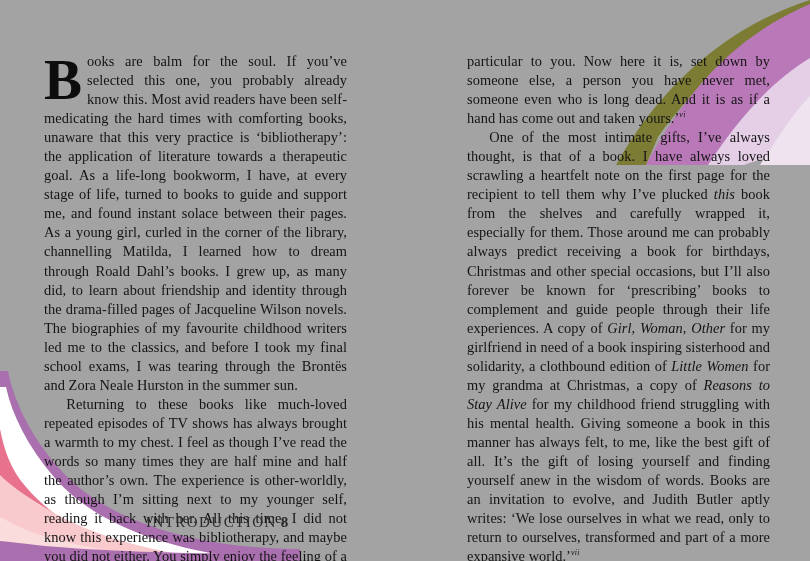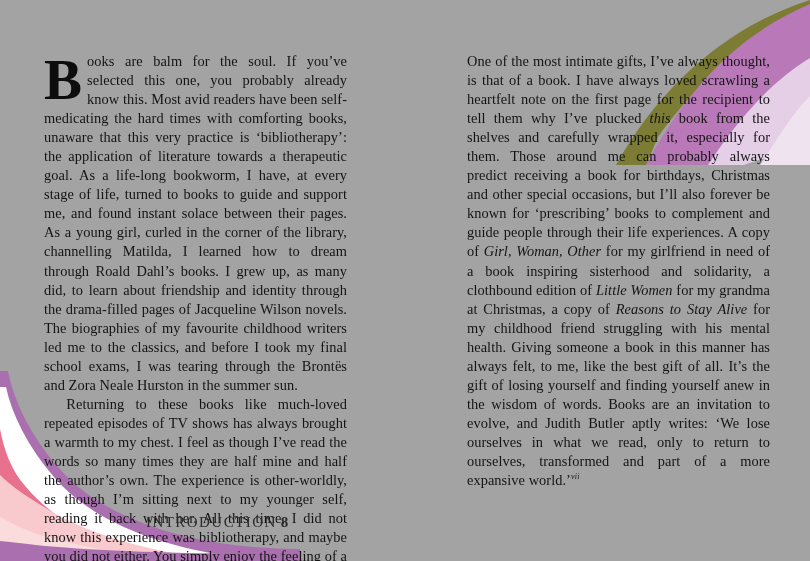--- a/index.html
+++ b/index.html
@@ -150,20 +150,21 @@
         <p class="para dropcap-para">Books are balm for the soul. If you’ve selected this one, you probably already know this. Most avid readers have been self-medicating the hard times with comforting books, unaware that this very practice is ‘bibliotherapy’: the application of literature towards a therapeutic goal. As a life-long bookworm, I have, at every stage of life, turned to books to guide and support me, and found instant solace between their pages. As a young girl, curled in the corner of the library, channelling Matilda, I learned how to dream through Roald Dahl’s books. I grew up, as many did, to learn about friendship and identity through the drama-filled pages of Jacqueline Wilson novels. The biographies of my favourite childhood writers led me to the classics, and before I took my final school exams, I was tearing through the Brontës and Zora Neale Hurston in the summer sun.</p>
         <p class="para">Returning to these books like much-loved repeated episodes of TV shows has always brought a warmth to my chest. I feel as though I’ve read the words so many times they are half mine and half the author’s own. The experience is other-worldly, as though I’m sitting next to my younger self, reading it back with her. All this time, I did not know this experience was bibliotherapy, and maybe you did not either. You simply enjoy the feeling of a hug from the pages of a much-loved novel – you’re only human, after all. Alan Bennett said it best, that, ‘the best moments in reading are when you come across something – a thought, a feeling, a way of looking at things – which you had thought special and</p>
       </div>
       <div class="footer" id="footer-left">
         <span>INTRODUCTION</span><span class="pgnum">8</span>
       </div>
     </div>
 
     <div class="page page-right">
       <div class="textblock">
+        <p class="para" id="para-3">particular to you. Now here it is, set down by someone else, a person you have never met, someone even who is long dead. And it is as if a hand has come out and taken yours.’<sup class="fn">vi</sup></p>
         <p class="para" id="para-4">One of the most intimate gifts, I’ve always thought, is that of a book. I have always loved scrawling a heartfelt note on the first page for the recipient to tell them why I’ve plucked <i>this</i> book from the shelves and carefully wrapped it, especially for them. Those around me can probably always predict receiving a book for birthdays, Christmas and other special occasions, but I’ll also forever be known for ‘prescribing’ books to complement and guide people through their life experiences. A copy of <i>Girl, Woman, Other</i> for my girlfriend in need of a book inspiring sisterhood and solidarity, a clothbound edition of <i>Little Women</i> for my grandma at Christmas, a copy of <i>Reasons to Stay Alive</i> for my childhood friend struggling with his mental health. Giving someone a book in this manner has always felt, to me, like the best gift of all. It’s the gift of losing yourself and finding yourself anew in the wisdom of words. Books are an invitation to evolve, and Judith Butler aptly writes: ‘We lose ourselves in what we read, only to return to ourselves, transformed and part of a more expansive world.’<sup class="fn">vii</sup></p>
 
       </div>
 
     </div>
 
   </div>
 </div>
 
 </body></html>

